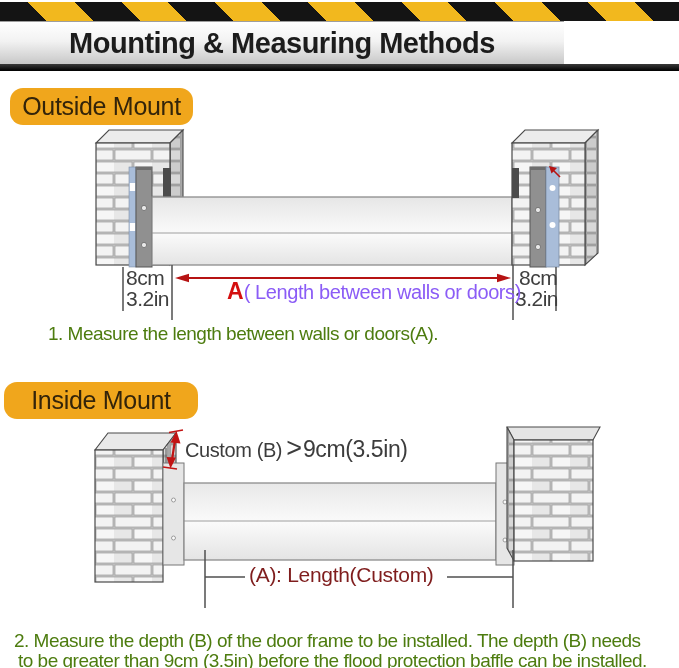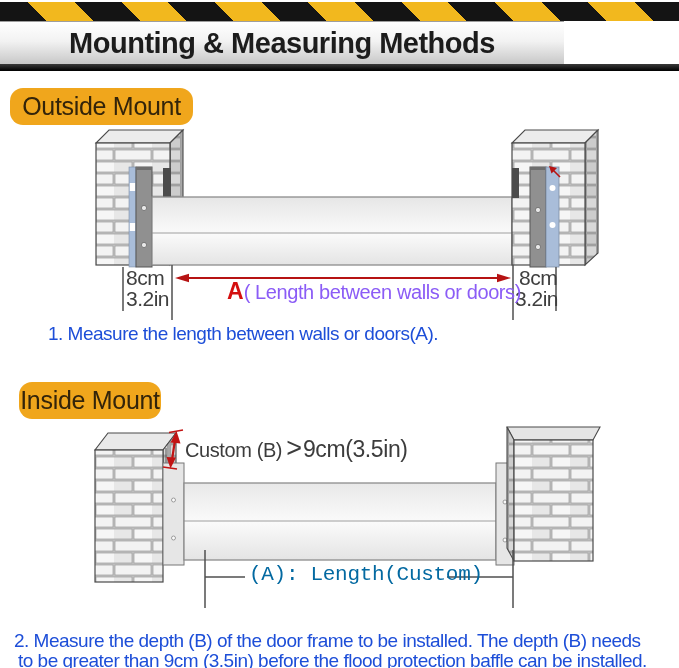--- a/index.html
+++ b/index.html
@@ -16,37 +16,37 @@
           border-top:1px solid #9e9e9e;}
   .banner .title{font-size:29px;font-weight:bold;color:#1c1c1c;letter-spacing:-0.5px;}
   .darkbar{position:absolute;left:0;top:64px;width:679px;height:7px;
            background:linear-gradient(180deg,#3a3a3a,#000);}
 
   
   .badge{position:absolute;height:37px;background:#F0A61C;border-radius:13px;
          display:flex;align-items:center;justify-content:center;
          font-size:25px;color:#33240a;letter-spacing:-0.3px;}
   .badge.outside{left:10px;top:88px;width:183px;}
-  .badge.inside{left:19px;top:382px;width:142px;}
+  .badge.inside{left:4px;top:382px;width:194px;}
 
   svg{position:absolute;left:0;}
   .svg-outside{top:125px;}
   .svg-inside{top:420px;}
 
   
   .dim{font-size:21px;letter-spacing:-0.5px;color:#3f3f3f;line-height:1;}
   .span-row{display:flex;align-items:baseline;}
   .red-letter{color:#d40f0f;font-weight:bold;font-size:23px;line-height:1;}
   .span-text{font-size:20px;letter-spacing:-0.4px;color:#8b5cf6;line-height:1;}
-  .step{font-size:19px;letter-spacing:-0.5px;color:#1d4ed8;line-height:1;white-space:nowrap;}
+  .step{font-size:19px;letter-spacing:-0.5px;color:#4d7c0f;line-height:1;white-space:nowrap;}
   .depth-row{display:flex;align-items:baseline;color:#3c3c3c;}
   .depth-label{font-size:20px;letter-spacing:-0.4px;}
   .depth-gt{font-size:27px;margin:0 1px 0 4px;}
   .depth-value{font-size:23px;letter-spacing:-0.4px;}
-  .inside-span{font-size:21px;letter-spacing:-0.3px;color:#0369a1;line-height:1;font-family:Liberation Mono, monospace;}
+  .inside-span{font-size:21px;letter-spacing:-0.3px;color:#7f1d1d;line-height:1;}
 </style>
 </head>
 <body>
 
 <div class="page">
 
   <div class="hazard"></div>
   <div class="banner">
     <div class="title">Mounting &amp; Measuring Methods</div>
   </div>

